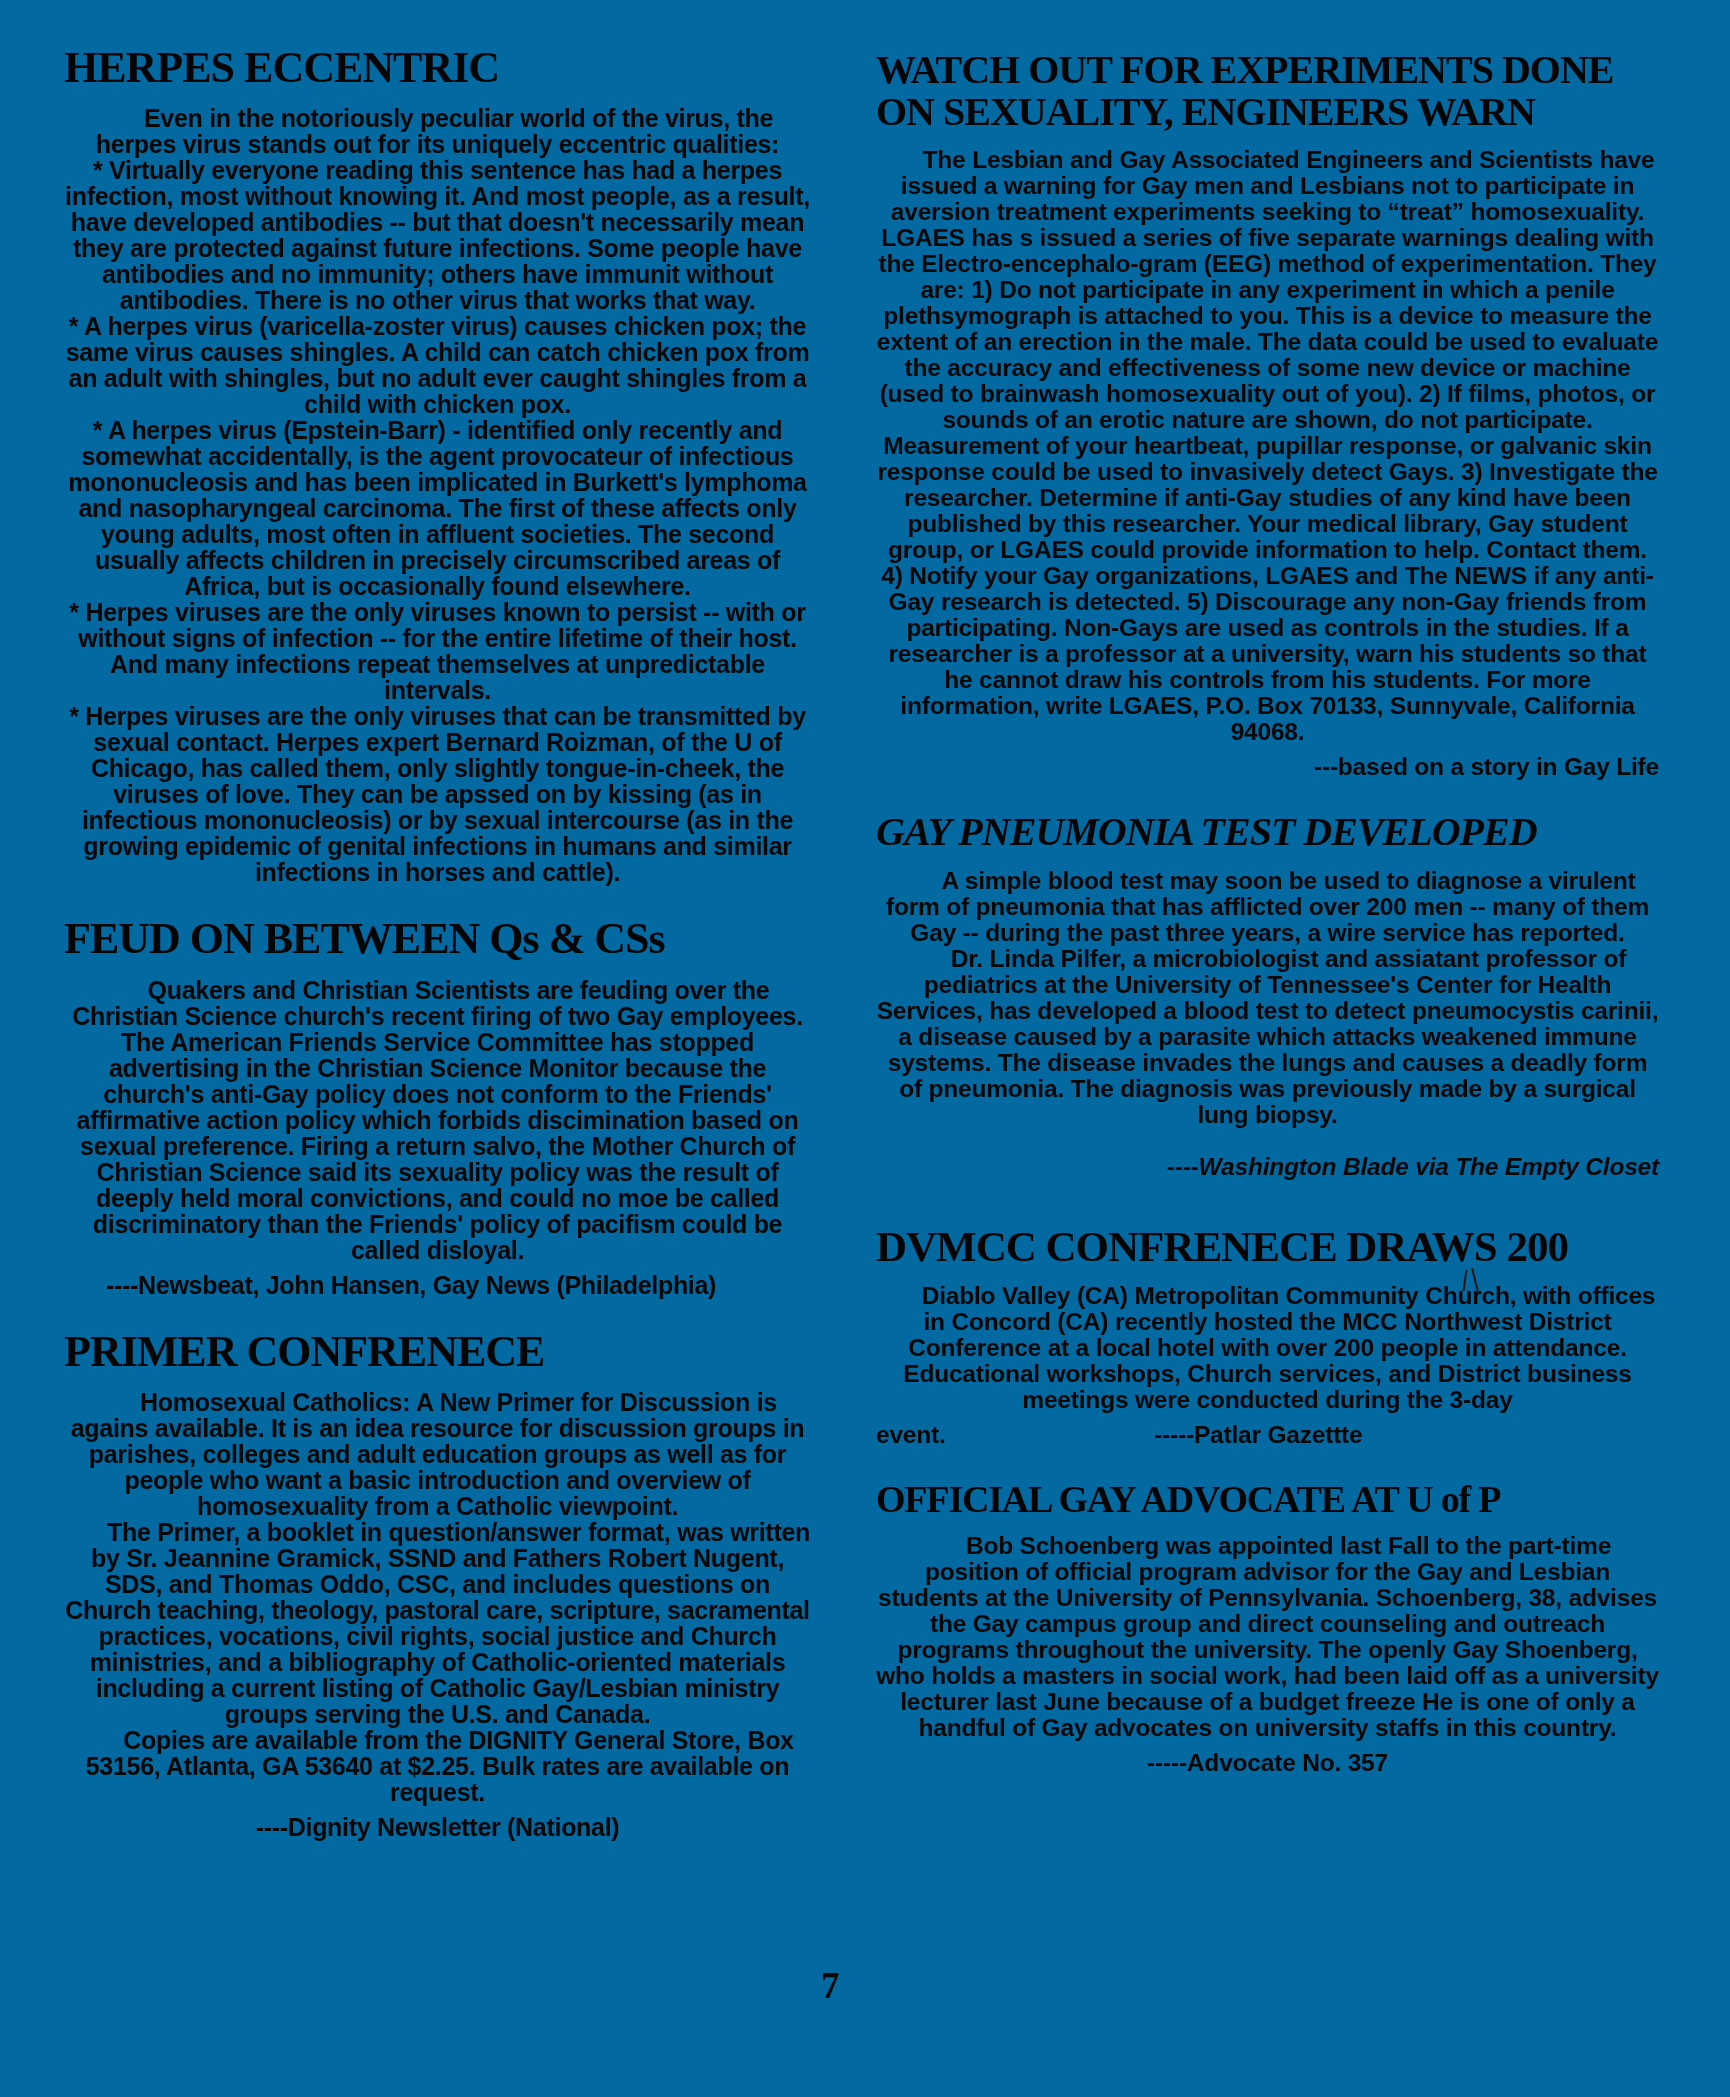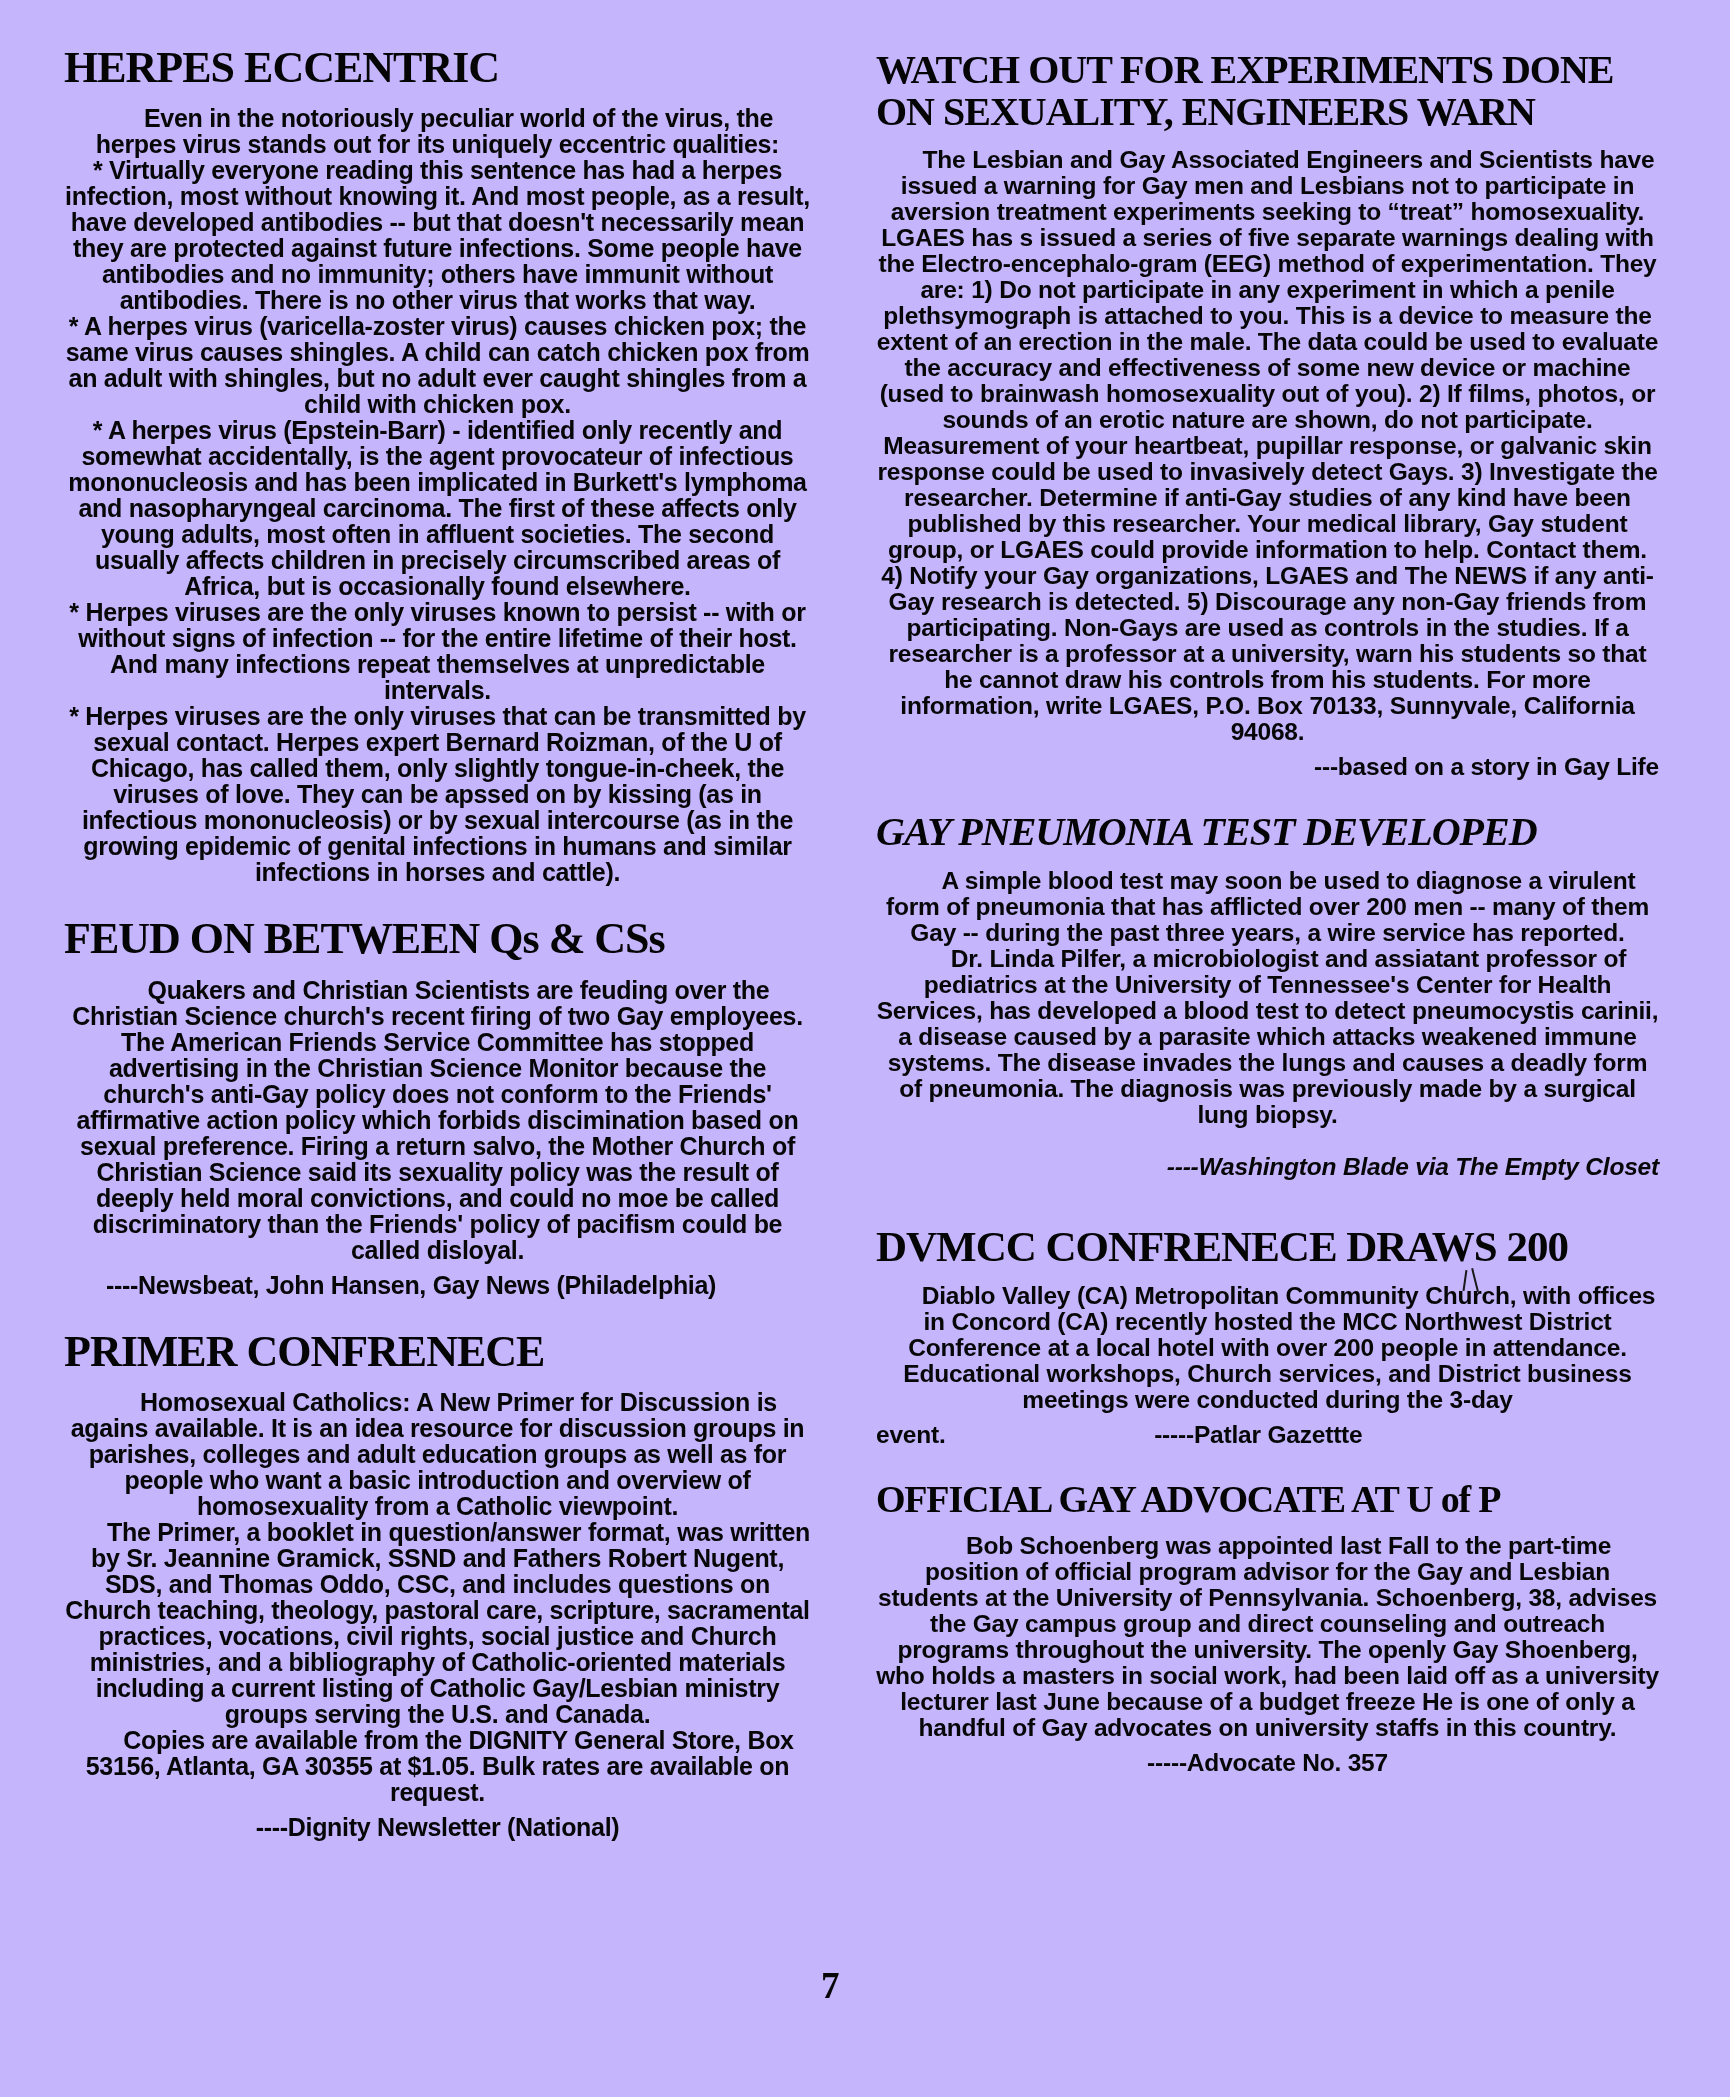--- a/index.html
+++ b/index.html
@@ -58,41 +58,41 @@
   .scan-mark { position:absolute; left:1461px; top:1268px; width:19.6px; height:29px; }
   .scan-mark::before, .scan-mark::after {
     content:""; position:absolute; background:#1a1a1a;
   }
   .scan-mark::before { left:2.9px;  top:2px; width:2px; height:20.6px; transform:rotate(8deg); }
   .scan-mark::after  { left:12.7px; top:0;   width:2px; height:23.5px; transform:rotate(-14deg); }
 </style>
 </head>
 <body>
 
-<div class="page" style="background: #c4b5fd; color: rgb(7, 7, 7);">
+<div class="page" style="background: #0369a1; color: rgb(7, 7, 7);">
   <div class="column" id="left-col">
       <section class="article">
         <h2 class="headline">HERPES ECCENTRIC</h2>
         <p class="para indent">Even in the notoriously peculiar world of the virus, the herpes virus stands out for its uniquely eccentric qualities:</p>
         <p class="para">* Virtually everyone reading this sentence has had a herpes infection, most without knowing it. And most people, as a result, have developed antibodies -- but that doesn't necessarily mean they are protected against future infections. Some people have antibodies and no immunity; others have immunit without antibodies. There is no other virus that works that way.</p>
         <p class="para">* A herpes virus (varicella-zoster virus) causes chicken pox; the same virus causes shingles. A child can catch chicken pox from an adult with shingles, but no adult ever caught shingles from a child with chicken pox.</p>
         <p class="para">* A herpes virus (Epstein-Barr) - identified only recently and somewhat accidentally, is the agent provocateur of infectious mononucleosis and has been implicated in Burkett's lymphoma and nasopharyngeal carcinoma. The first of these affects only young adults, most often in affluent societies. The second usually affects children in precisely circumscribed areas of Africa, but is occasionally found elsewhere.</p>
         <p class="para">* Herpes viruses are the only viruses known to persist -- with or without signs of infection -- for the entire lifetime of their host. And many infections repeat themselves at unpredictable intervals.</p>
         <p class="para">* Herpes viruses are the only viruses that can be transmitted by sexual contact. Herpes expert Bernard Roizman, of the U of Chicago, has called them, only slightly tongue-in-cheek, the viruses of love. They can be apssed on by kissing (as in infectious mononucleosis) or by sexual intercourse (as in the growing epidemic of genital infections in humans and similar infections in horses and cattle).</p>
       </section>
       <section class="article">
         <h2 class="headline">FEUD ON BETWEEN Qs &amp; CSs</h2>
         <p class="para indent">Quakers and Christian Scientists are feuding over the Christian Science church's recent firing of two Gay employees. The American Friends Service Committee has stopped advertising in the Christian Science Monitor because the church's anti-Gay policy does not conform to the Friends' affirmative action policy which forbids discimination based on sexual preference. Firing a return salvo, the Mother Church of Christian Science said its sexuality policy was the result of deeply held moral convictions, and could no moe be called discriminatory than the Friends' policy of pacifism could be called disloyal.</p>
         <div class="attribution align-left">----Newsbeat, John Hansen, Gay News (Philadelphia)</div>
       </section>
       <section class="article">
         <h2 class="headline">PRIMER CONFRENECE</h2>
         <p class="para indent">Homosexual Catholics: A New Primer for Discussion is agains available. It is an idea resource for discussion groups in parishes, colleges and adult education groups as well as for people who want a basic introduction and overview of homosexuality from a Catholic viewpoint.</p>
         <p class="para indent">The Primer, a booklet in question/answer format, was written by Sr. Jeannine Gramick, SSND and Fathers Robert Nugent, SDS, and Thomas Oddo, CSC, and includes questions on Church teaching, theology, pastoral care, scripture, sacramental practices, vocations, civil rights, social justice and Church ministries, and a bibliography of Catholic-oriented materials including a current listing of Catholic Gay/Lesbian ministry groups serving the U.S. and Canada.</p>
-        <p class="para indent">Copies are available from the DIGNITY General Store, Box 53156, Atlanta, GA 30355 at $1.05. Bulk rates are available on request.</p>
+        <p class="para indent">Copies are available from the DIGNITY General Store, Box 53156, Atlanta, GA 53640 at $2.25. Bulk rates are available on request.</p>
         <div class="attribution align-center">----Dignity Newsletter (National)</div>
       </section>
     </div>
   <div class="column" id="right-col">
       <section class="article">
         <h2 class="headline">WATCH OUT FOR EXPERIMENTS DONE ON SEXUALITY, ENGINEERS WARN</h2>
         <p class="para indent">The Lesbian and Gay Associated Engineers and Scientists have issued a warning for Gay men and Lesbians not to participate in aversion treatment experiments seeking to “treat” homosexuality. LGAES has s issued a series of five separate warnings dealing with the Electro-encephalo-gram (EEG) method of experimentation. They are: 1) Do not participate in any experiment in which a penile plethsymograph is attached to you. This is a device to measure the extent of an erection in the male. The data could be used to evaluate the accuracy and effectiveness of some new device or machine (used to brainwash homosexuality out of you). 2) If films, photos, or sounds of an erotic nature are shown, do not participate. Measurement of your heartbeat, pupillar response, or galvanic skin response could be used to invasively detect Gays. 3) Investigate the researcher. Determine if anti-Gay studies of any kind have been published by this researcher. Your medical library, Gay student group, or LGAES could provide information to help. Contact them. 4) Notify your Gay organizations, LGAES and The NEWS if any anti-Gay research is detected. 5) Discourage any non-Gay friends from participating. Non-Gays are used as controls in the studies. If a researcher is a professor at a university, warn his students so that he cannot draw his controls from his students. For more information, write LGAES, P.O. Box 70133, Sunnyvale, California 94068.</p>
         <div class="attribution align-right">---based on a story in Gay Life</div>
       </section>
       <section class="article">

